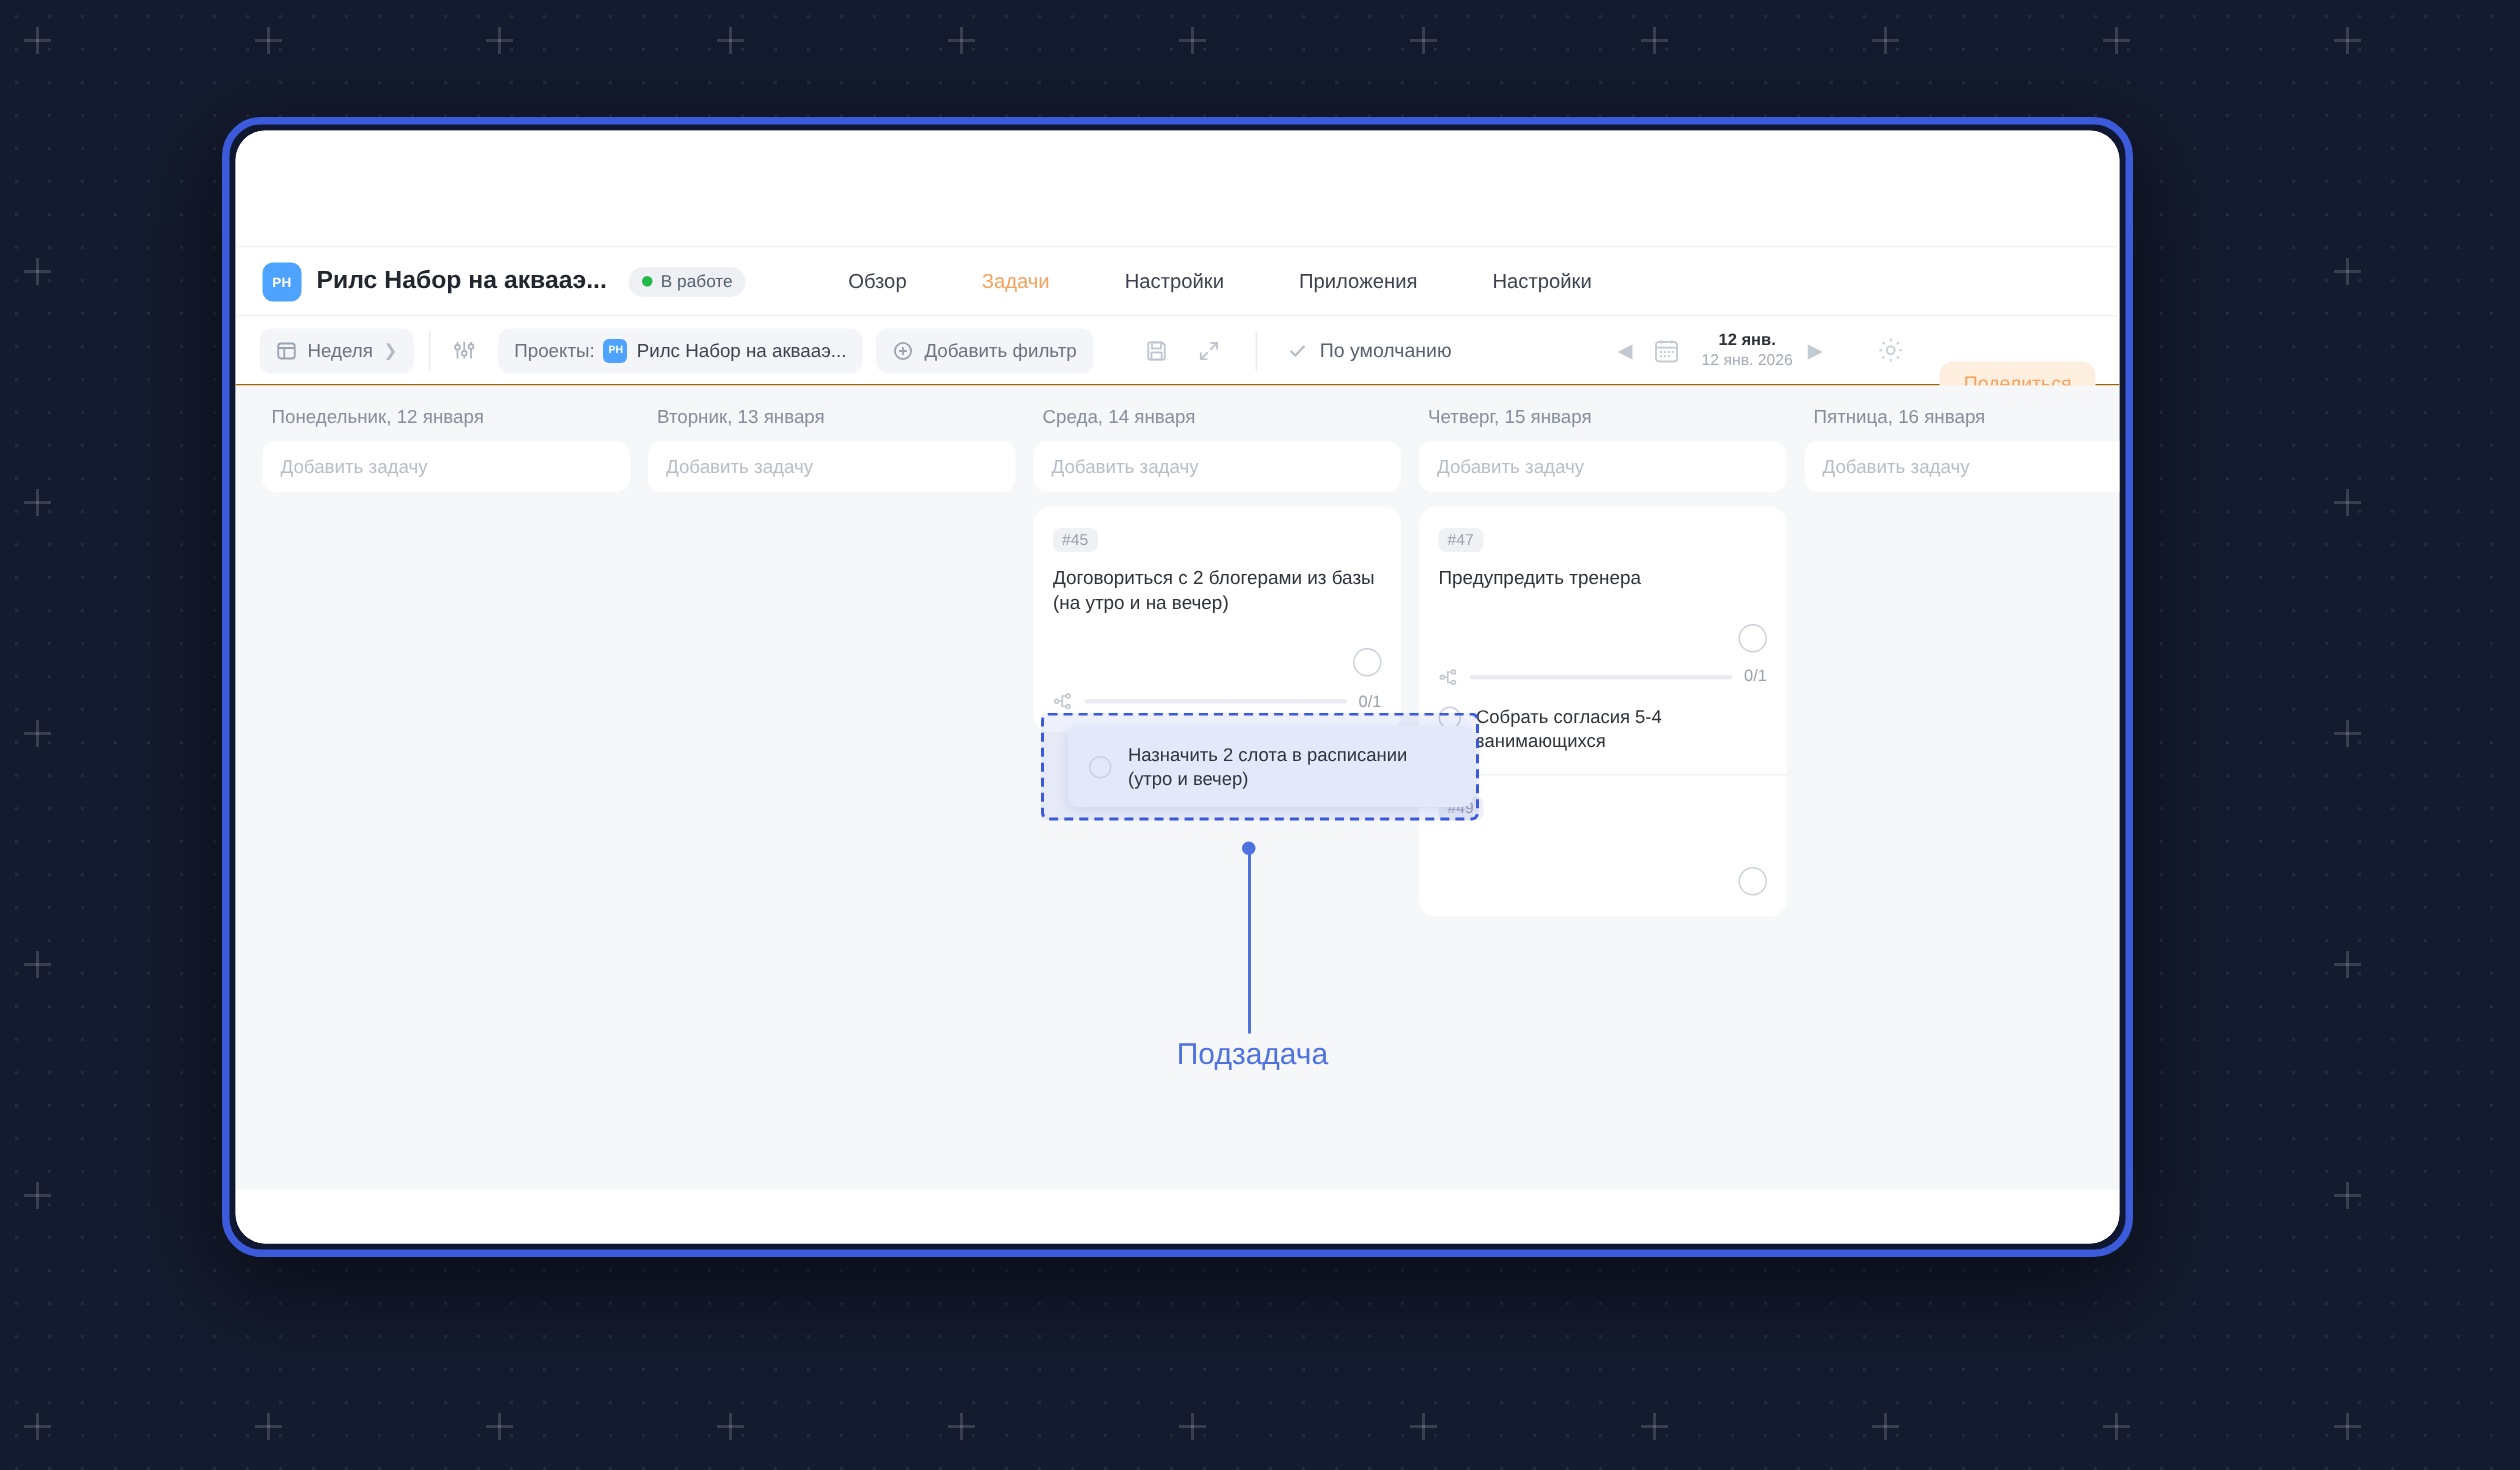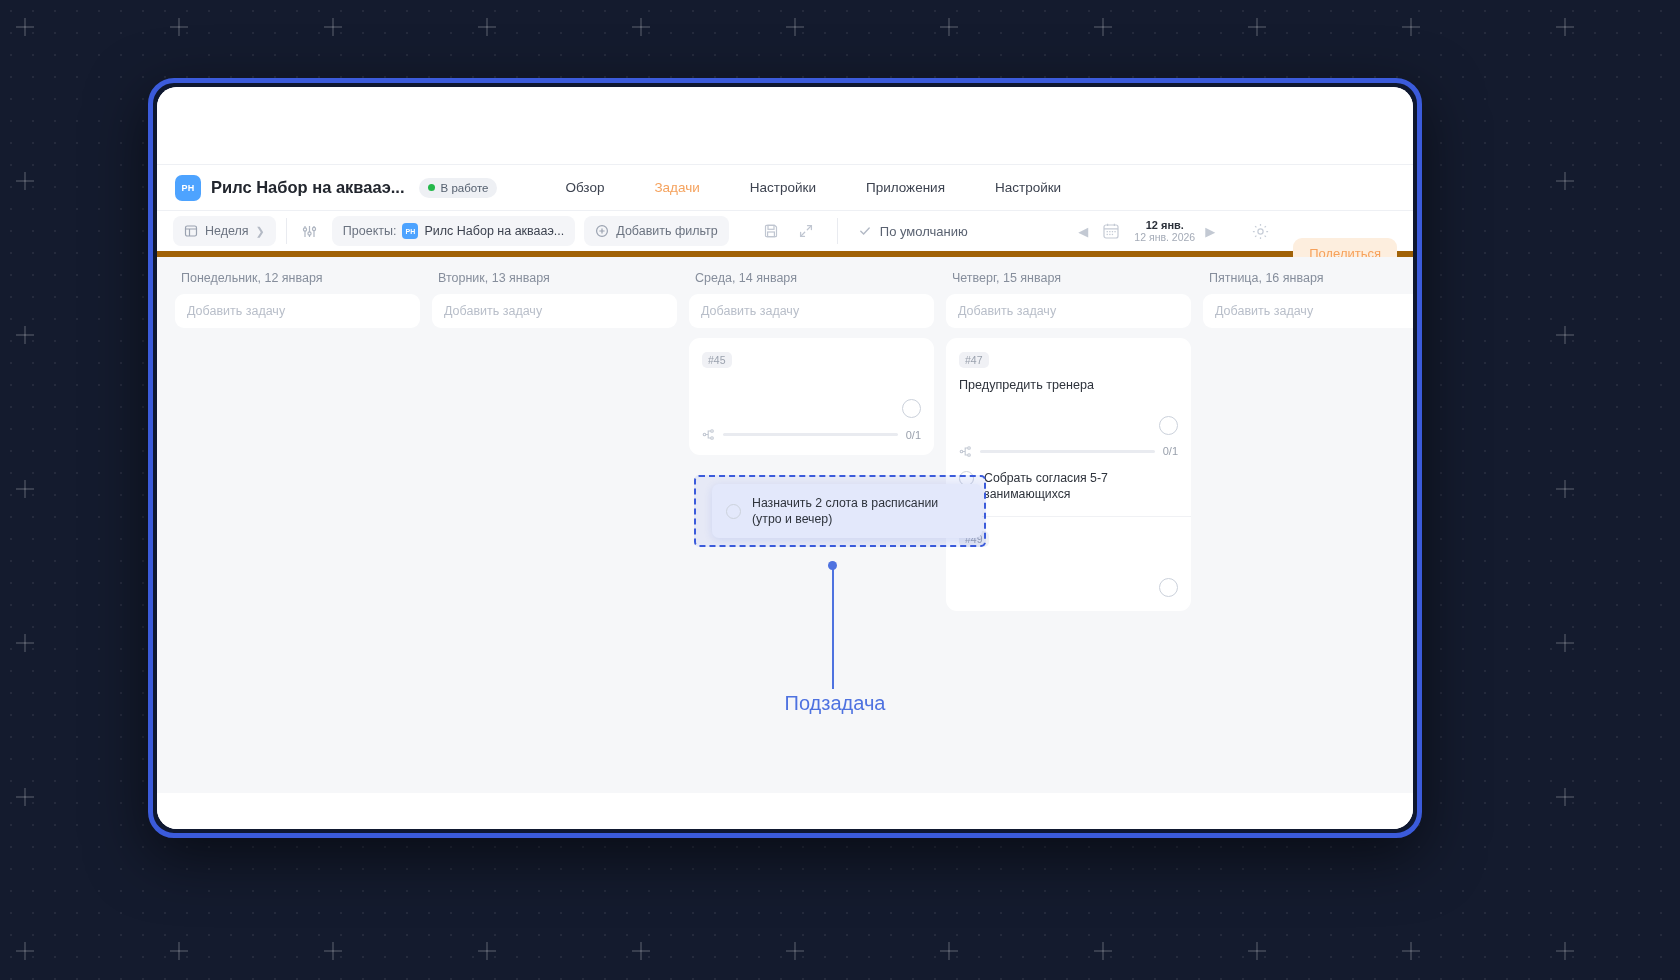--- a/index.html
+++ b/index.html
@@ -130,21 +130,21 @@
   .nav-tab.active { color: #f5a25d; }
 
   
   .toolbar {
     height: 46px;
     display: flex;
     align-items: center;
     padding: 0 16px;
     background: #ffffff;
     gap: 10px;
-    border-bottom: 6px solid #a16207;
+    border-bottom: 1px solid #a16207;
   }
   .tb-pill {
     display: flex;
     align-items: center;
     gap: 7px;
     height: 30px;
     padding: 0 11px;
     border-radius: 8px;
     background: #f4f5f8;
     font-size: 12.5px;
@@ -639,20 +639,21 @@
           <div class="col-title">Вторник, 13 января</div>
           <div class="add-task">Добавить задачу</div>
         </div>
 
         <div class="col">
           <div class="col-title">Среда, 14 января</div>
           <div class="add-task">Добавить задачу</div>
           <div class="card-stack">
             <div class="card">
               <div class="card-id">#45</div>
+              <div class="card-title">Договориться с 2 блогерами из базы (на утро и на вечер)</div>
               <div class="card-bottom">
                 <div class="avatar-ring"></div>
               </div>
               <div class="subtask-bar">
                 <span class="sub-icon">
                   <svg width="13" height="13" viewBox="0 0 13 13" fill="none" stroke="#c2c8d2" stroke-width="1.1">
                     <circle cx="2.5" cy="6.5" r="1.3"></circle>
                       <circle cx="10" cy="3" r="1.3"></circle>
                       <circle cx="10" cy="10" r="1.3"></circle>
                     <path d="M3.8 6.5h2.4V3h2.5M6.2 6.5V10h2.5"></path>
@@ -683,21 +684,21 @@
                       <circle cx="10" cy="3" r="1.3"></circle>
                       <circle cx="10" cy="10" r="1.3"></circle>
                     <path d="M3.8 6.5h2.4V3h2.5M6.2 6.5V10h2.5"></path>
                   </svg>
                 </span>
                 <span class="sub-line"></span>
                 <span class="sub-count">0/1</span>
               </div>
               <div class="subtask-row">
                 <span class="sub-check"></span>
-                <span class="sub-text">Собрать согласия 5-7 занимающихся</span>
+                <span class="sub-text">Собрать согласия 5-4 занимающихся</span>
               </div>
             </div>
 
             <div class="card">
               <div class="card-id">#49</div>
               <div class="card-bottom">
                 <div class="avatar-ring"></div>
               </div>
             </div>
 

